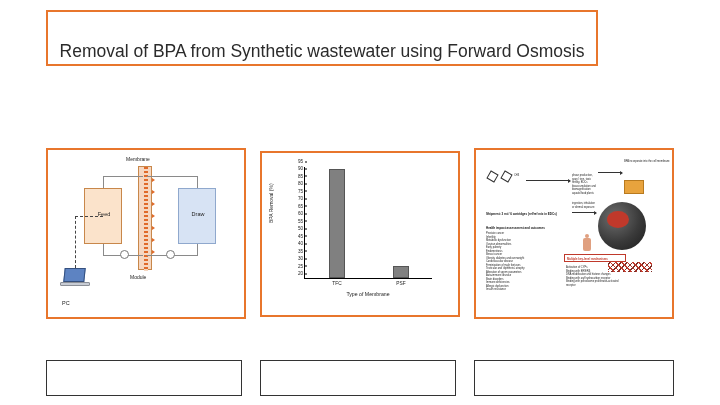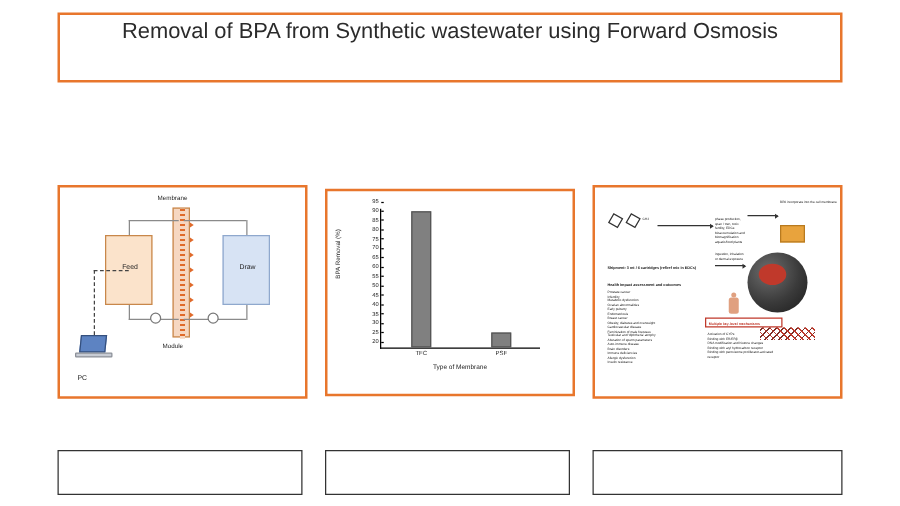--- a/index.html
+++ b/index.html
@@ -13,25 +13,25 @@
     position: relative;
     width: 720px; height: 405px;
     background: #ffffff;
     overflow: hidden;
   }
 
   
   #title-box {
     position: absolute;
     left: 46px; top: 10px;
-    width: 628px; height: 56px;
+    width: 552px; height: 56px;
     border: 2px solid #e8762c;
     background: #ffffff;
     display: flex;
-    align-items: flex-start;
+    align-items: flex-end;
     justify-content: center;
     padding: 2px 10px;
   }
   #title-text {
     font-size: 17.5px;
     line-height: 1.18;
     color: #2b2b2b;
     text-align: center;
     font-weight: normal;
   }

